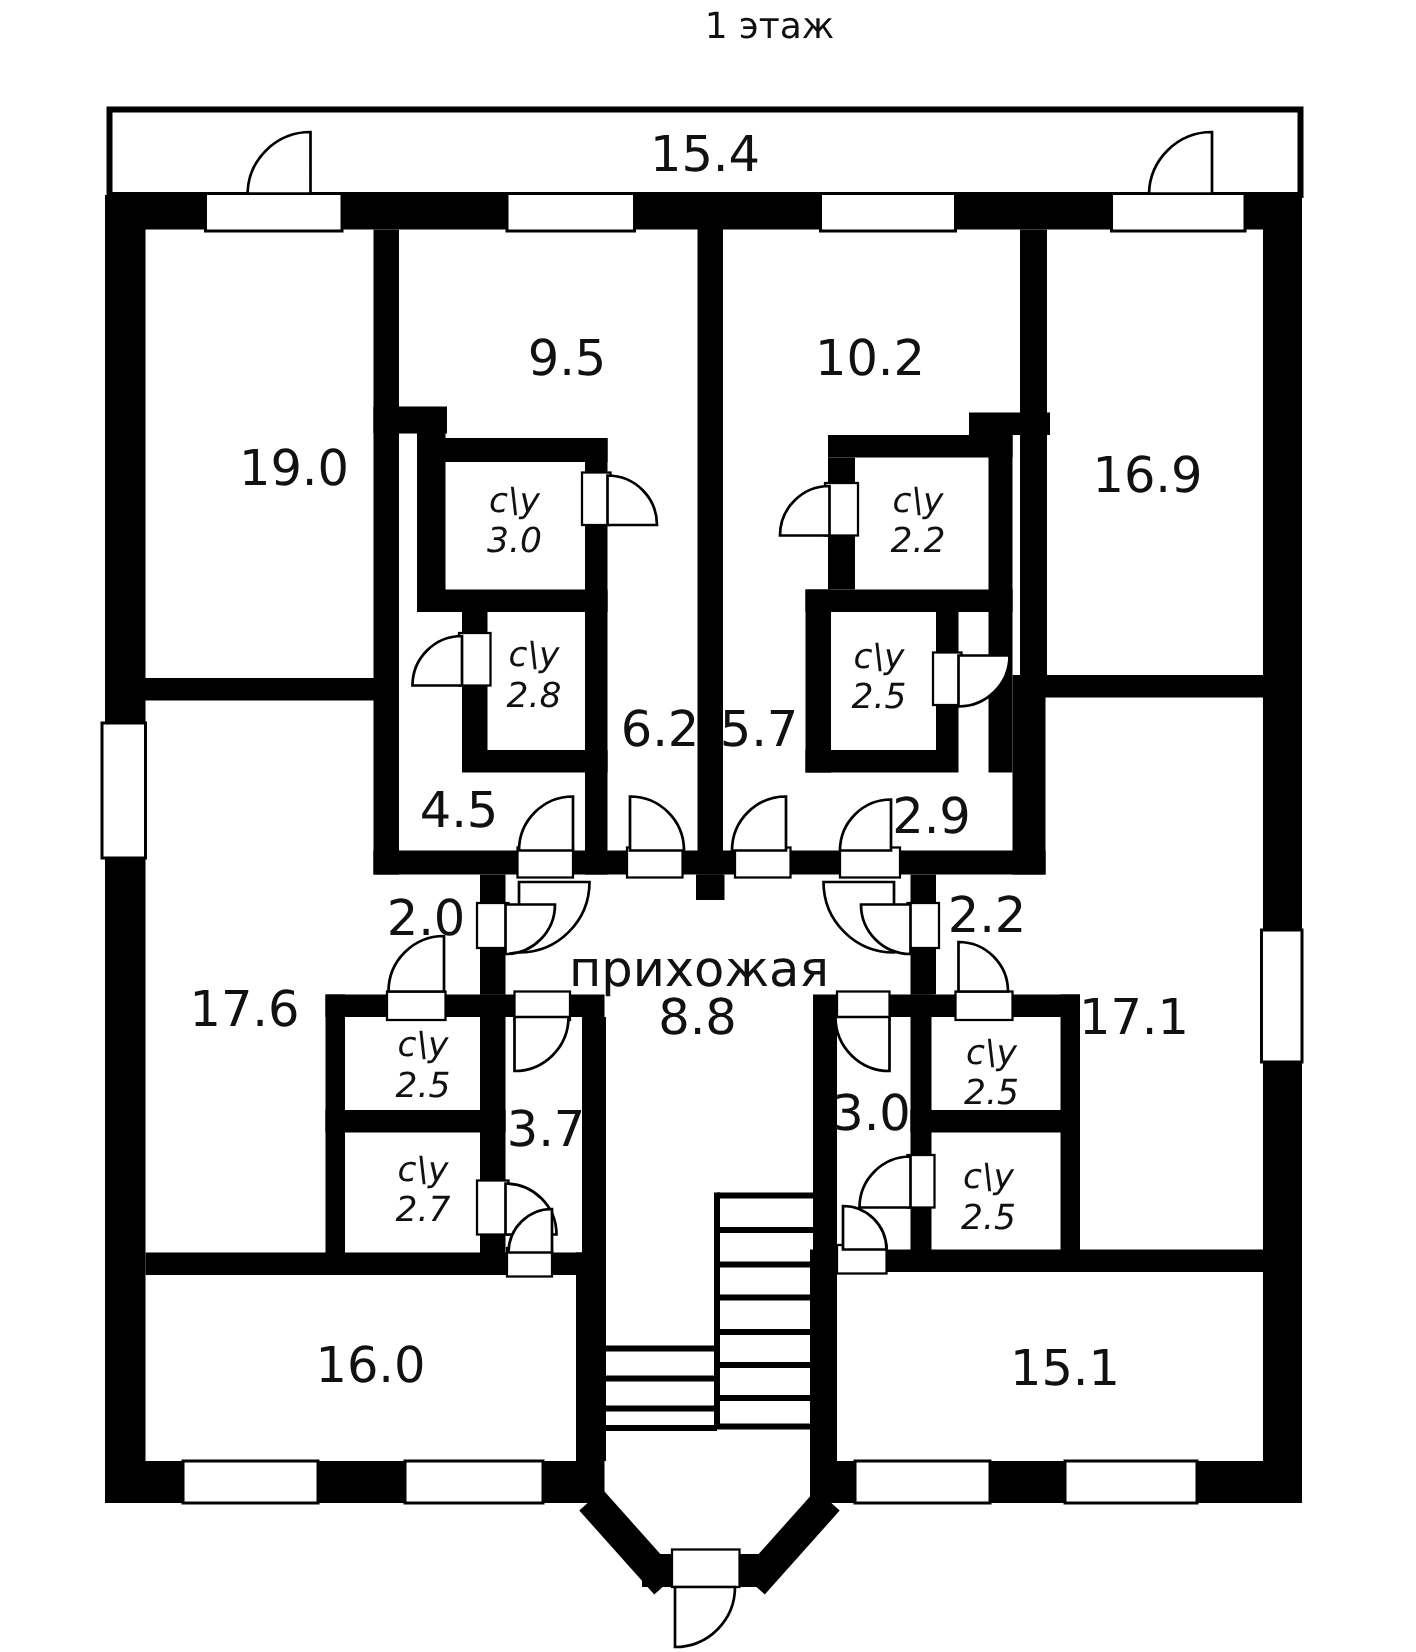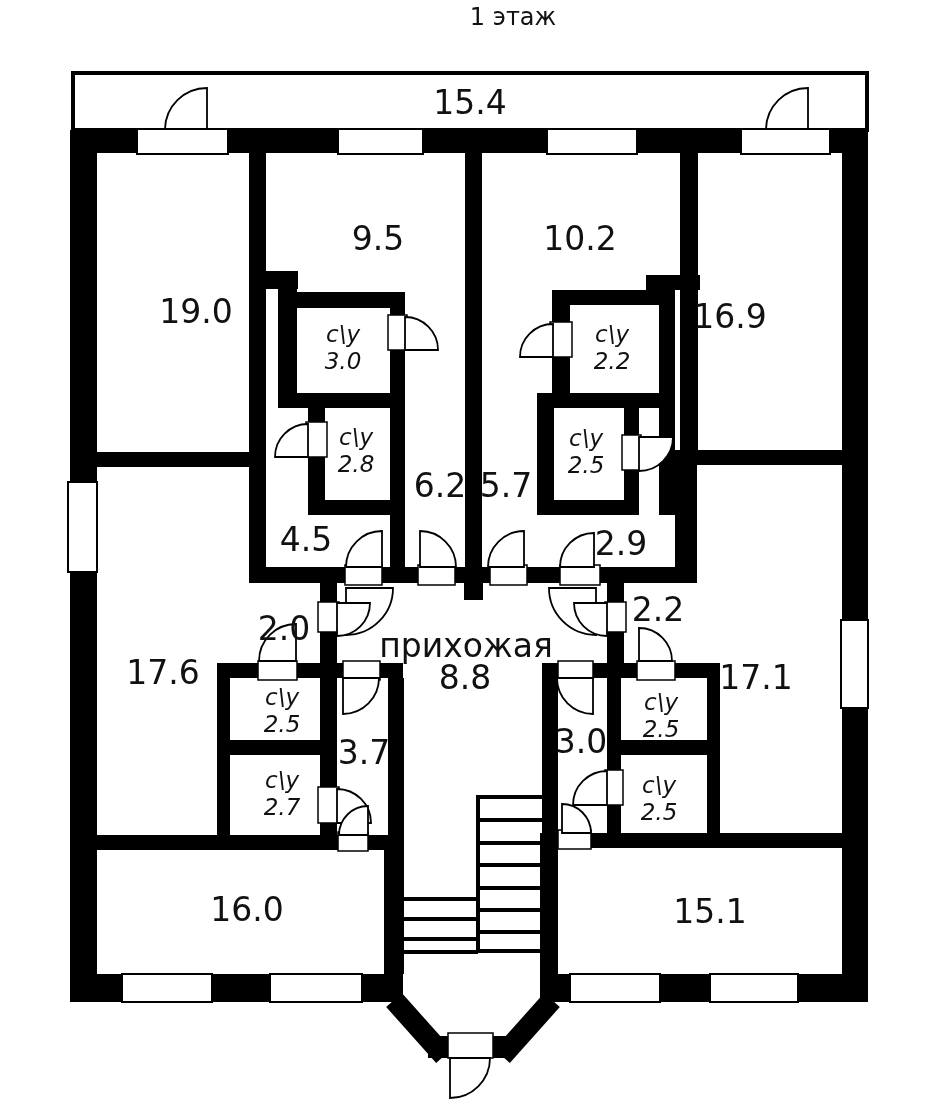--- a/index.html
+++ b/index.html
@@ -178,37 +178,37 @@
       <rect x="404" y="950" width="74" height="4"></rect>
     </g>
   </svg>
 
   <div class="lbl title" style="left:513px;top:17px">1 этаж</div>
   <div class="lbl" style="left:470px;top:103px">15.4</div>
 
   <div class="lbl" style="left:196px;top:312px">19.0</div>
   <div class="lbl" style="left:378px;top:239px">9.5</div>
   <div class="lbl" style="left:580px;top:239px">10.2</div>
-  <div class="lbl" style="left:730px;top:317px">16.9</div>
+  <div class="lbl" style="left:765px;top:317px">16.9</div>
 
   <div class="lbl small" style="left:343px;top:348px">с\у
 3.0</div>
   <div class="lbl small" style="left:612px;top:348px">с\у
 2.2</div>
   <div class="lbl small" style="left:356px;top:451px">с\у
 2.8</div>
   <div class="lbl small" style="left:586px;top:452px">с\у
 2.5</div>
 
   <div class="lbl" style="left:440px;top:486px">6.2</div>
   <div class="lbl" style="left:506px;top:486px">5.7</div>
   <div class="lbl" style="left:306px;top:540px">4.5</div>
   <div class="lbl" style="left:621px;top:544px">2.9</div>
 
-  <div class="lbl" style="left:284px;top:629px">2.0</div>
+  <div class="lbl" style="left:284px;top:612px">2.0</div>
   <div class="lbl" style="left:658px;top:610px">2.2</div>
 
   <div class="lbl" style="left:466px;top:646px">прихожая</div>
   <div class="lbl" style="left:465px;top:678px">8.8</div>
 
   <div class="lbl" style="left:163px;top:673px">17.6</div>
   <div class="lbl" style="left:756px;top:678px">17.1</div>
 
   <div class="lbl small" style="left:282px;top:711px">с\у
 2.5</div>

